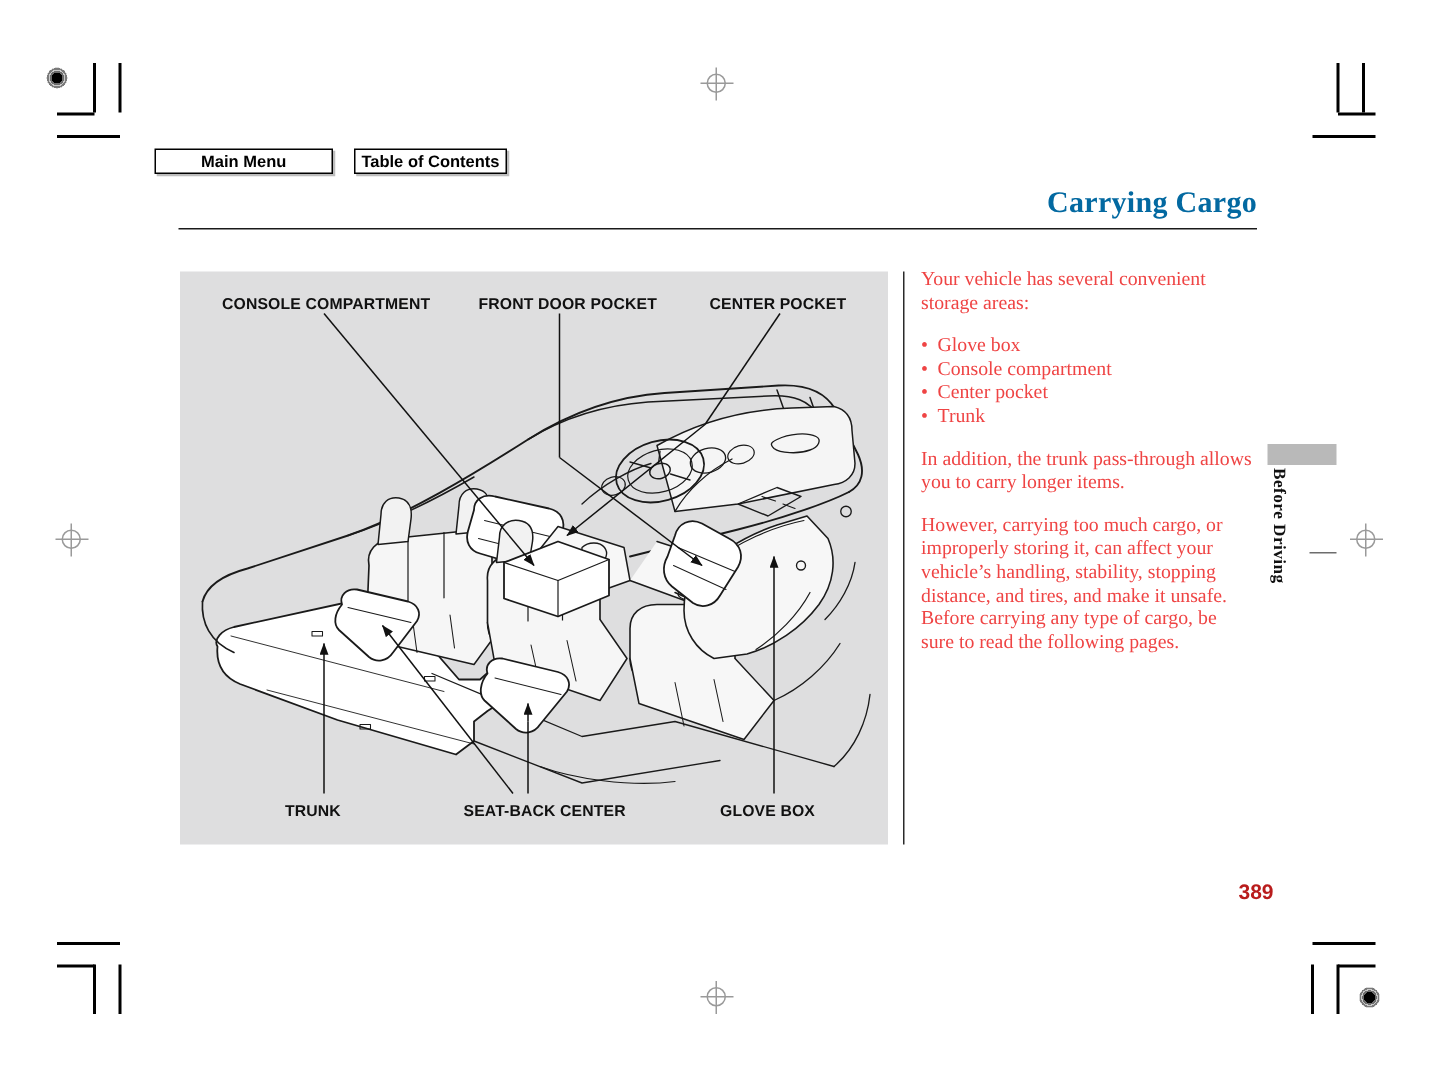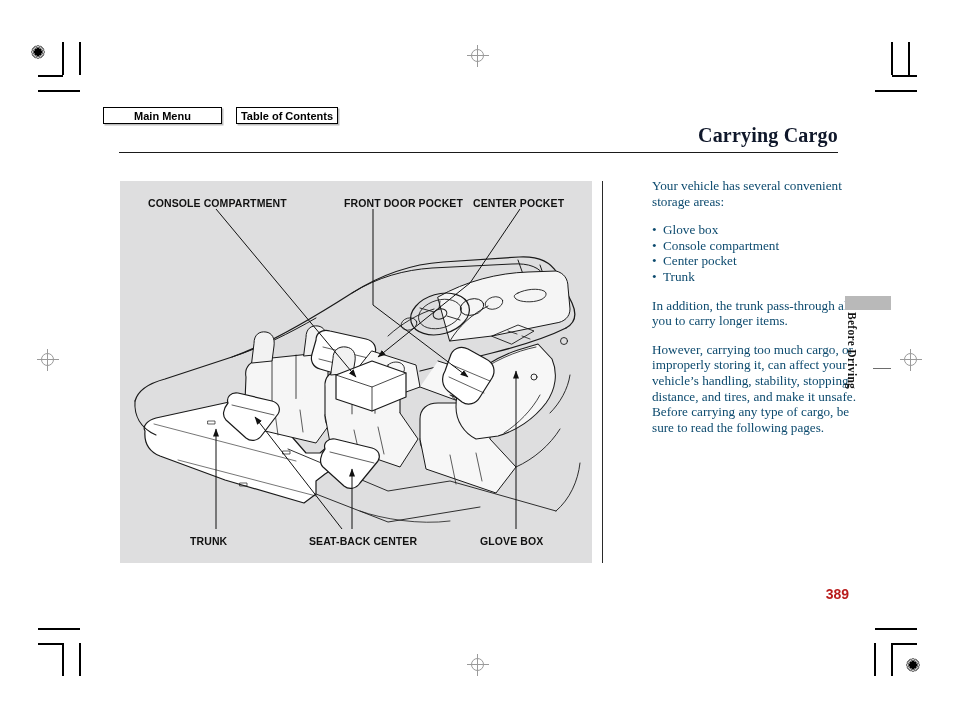--- a/index.html
+++ b/index.html
@@ -20,66 +20,66 @@
   }
   .reg-target .vl{position:absolute;left:10px;top:0;width:1px;height:22px;background:#9a9a9a;}
   .reg-target .hl{position:absolute;left:0;top:10px;width:22px;height:1px;background:#9a9a9a;}
 
   .reg-burst{position:absolute;width:20px;height:20px;border-radius:50%;
     background:radial-gradient(circle at 50% 50%, #000 0 26%, #6d6d6d 26% 34%, #c9c9c9 34% 40%, #7a7a7a 40% 47%, #d8d8d8 47% 50%, rgba(255,255,255,0) 50%);
   }
   .cm{position:absolute;background:#000;}
 
   
-  .navbar{position:absolute;left:103px;top:99px;display:flex;gap:14px;margin-top:8px;}
+  .navbar{position:absolute;left:103px;top:99px;display:flex;gap:14px;}
   .nav-btn{
     border:1.6px solid #000;background:#fff;
     font-family:"Liberation Sans", sans-serif;
     font-size:11px;font-weight:bold;color:#000;
     display:flex;align-items:center;justify-content:center;
     height:17px;box-sizing:border-box;letter-spacing:0px;
     box-shadow:1.5px 1.5px 0 #bdbdbd;
   }
   #btn-main-menu{width:119px;}
   #btn-toc{width:102px;}
 
   
   .chapter-title{
     position:absolute;right:116px;top:124px;
     font-family:"Liberation Serif", serif;
-    font-size:20px;font-weight:bold;color:#0f172a;
+    font-size:20px;font-weight:bold;color:#0369a1;
     letter-spacing:0.2px;
   }
   .title-rule{position:absolute;left:119px;top:152px;width:719px;height:1.4px;background:#1a1a1a;}
 
   
   .figure{
     position:absolute;left:120px;top:181px;width:472px;height:382px;
     background:#dededf;
   }
   .fig-svg{position:absolute;left:0;top:0;width:472px;height:382px;}
   .fig-label{
     position:absolute;
     font-family:"Liberation Sans", sans-serif;
     font-size:10.5px;font-weight:bold;color:#111;
     white-space:nowrap;letter-spacing:0.1px;
   }
   #lbl-console{left:28px;top:16px;}
-  #lbl-front-door{left:224px;top:16px;}
+  #lbl-front-door{left:199px;top:16px;}
   #lbl-center-pocket{left:353px;top:16px;}
   #lbl-trunk{left:70px;top:354px;}
   #lbl-seatback{left:189px;top:354px;}
   #lbl-glovebox{left:360px;top:354px;}
 
   
   .col-divider{position:absolute;left:602px;top:181px;width:1.2px;height:382px;background:#2a2a2a;}
 
   
   .bodycol{position:absolute;left:614px;top:178px;width:222px;
-    font-family:"Liberation Serif", serif;font-size:13.2px;color:#0c4a6e;line-height:15.6px;margin-left:38px;}
+    font-family:"Liberation Serif", serif;font-size:13.2px;color:#ef4444;line-height:15.6px;}
   .bodycol p{margin:0 0 13px 0;}
   .bullets{margin:0 0 13px 0;padding:0;list-style:none;}
   .bullets li{position:relative;padding-left:11px;line-height:15.6px;}
   .bullets li:before{content:"\2022";position:absolute;left:0;top:0;}
 
   
   .tab-block{position:absolute;left:845px;top:296px;width:46px;height:14px;background:#b9b9b9;}
   .tab-text{
     position:absolute;left:842px;top:312px;width:16px;height:110px;
     font-family:"Liberation Serif", serif;font-size:11.5px;font-weight:bold;color:#111;

